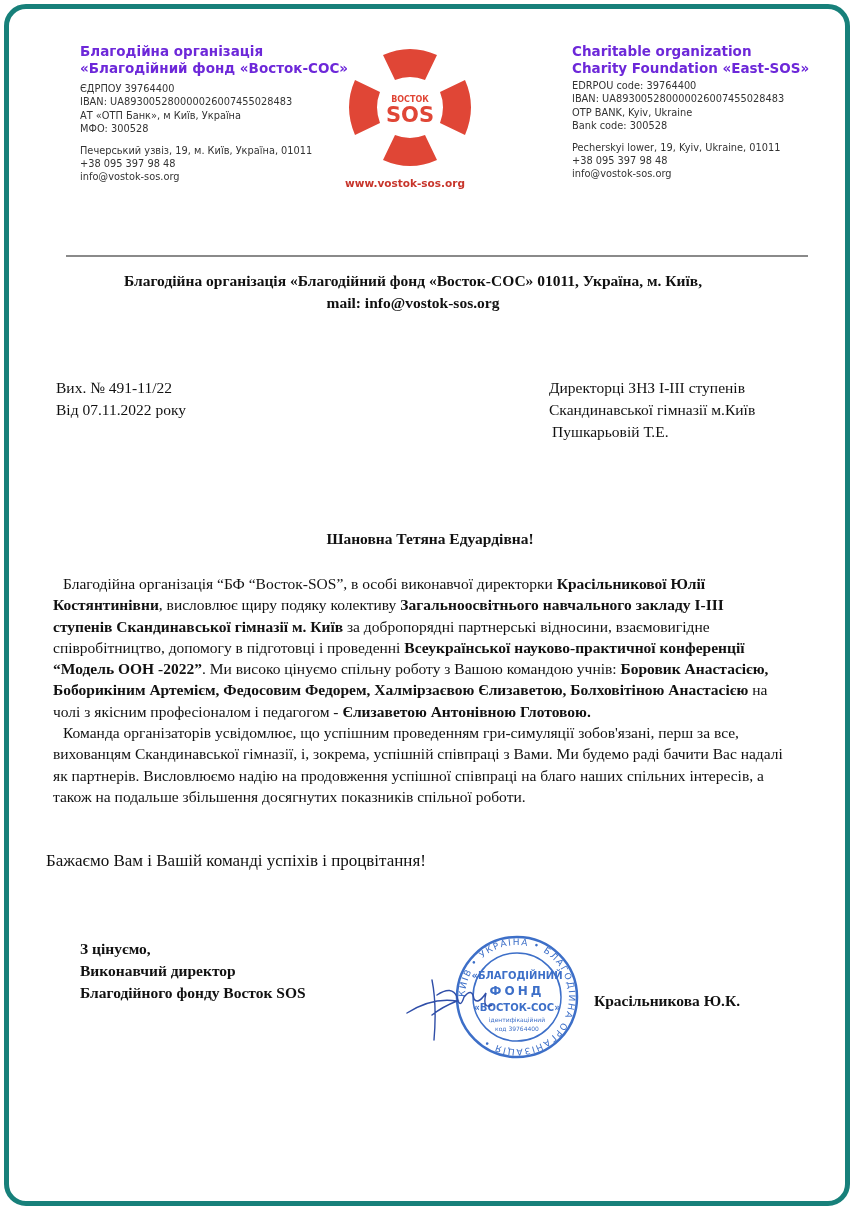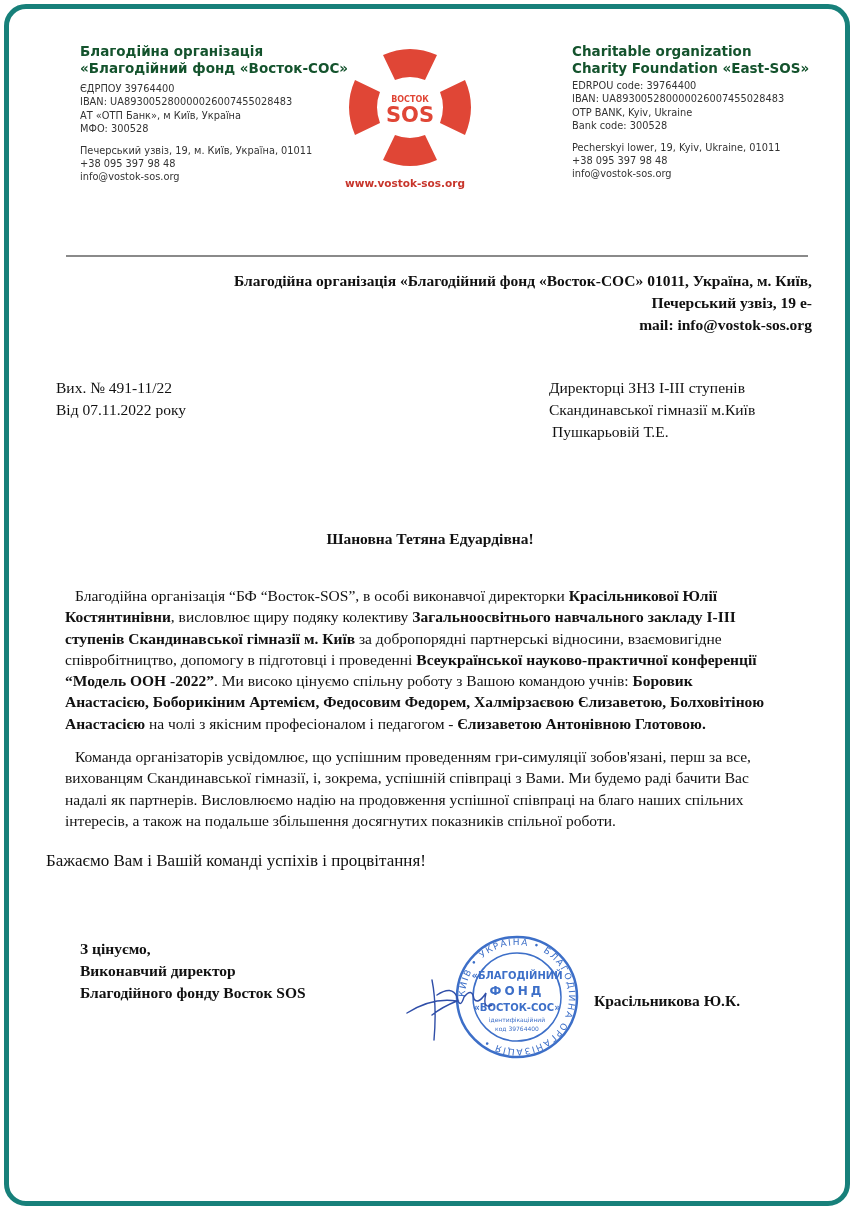--- a/index.html
+++ b/index.html
@@ -1,33 +1,33 @@
 <!DOCTYPE html>
 <html><head>
 <meta charset="utf-8">
 <style>
   html, body { margin:0; padding:0; background:#ffffff; }
   body { width:860px; height:1216px; position:relative; overflow:hidden; font-family:"Liberation Serif", serif; color:#111; }
   .frame { position:absolute; left:4px; top:4px; width:846px; height:1202px; border:5px solid #17807a; border-radius:22px; box-sizing:border-box; }
   .hdr-block { position:absolute; font-family:"DejaVu Sans", sans-serif; color:#333; }
-  .hdr-block .org { font-weight:bold; font-size:13.5px; line-height:17px; color:#14532d; }
+  .hdr-block .org { font-weight:bold; font-size:13.5px; line-height:17px; color:#6d28d9; }
   .hdr-block .det { font-size:9.8px; line-height:13.4px; margin-top:5px; }
   .hdr-block .addr { font-size:9.8px; line-height:13.4px; margin-top:8px; }
   #hdr-left { left:80px; top:43px; }
   #hdr-right { left:528px; top:43px;margin-left:44px; }
   .logo { position:absolute; left:345px; top:45px; width:130px; height:150px; }
   .logo-url { position:absolute; left:0; top:132px; width:130px; font-family:"DejaVu Sans", sans-serif; font-weight:bold; font-size:10.5px; color:#c8352b; }
   .divider { position:absolute; left:66px; top:255px; width:742px; height:2px; background:#8a8a8a; }
-  .letterhead { position:absolute; left:72px; top:270px; width:740px; text-align:right; font-weight:bold; font-size:15.5px; line-height:22px; }
+  .letterhead { position:absolute; left:43px; top:270px; width:740px; text-align:center; font-weight:bold; font-size:15.5px; line-height:22px; }
   .ref { position:absolute; left:56px; top:377px; font-size:15.5px; line-height:22px; }
   .addressee { position:absolute; left:549px; top:377px; font-size:15.5px; line-height:22px; }
   .addressee .l3 { padding-left:3px; }
   .salutation { position:absolute; left:0; top:530px; width:860px; text-align:center; font-weight:bold; font-size:15.5px; }
   .body { position:absolute; left:53px; top:573px; width:730px; font-size:15.5px; line-height:21.3px; }
-  .body p { margin:12px; }
+  .body p { margin:0; }
   .body .indent { text-indent:10px; }
   .wish { position:absolute; left:46px; top:851px; font-size:17px; }
   .sign { position:absolute; left:80px; top:938px; font-weight:bold; font-size:15.5px; line-height:22px; }
   .stamp { position:absolute; left:402px; top:935px; width:190px; height:125px; }
   .signer { position:absolute; left:594px; top:992px; font-weight:bold; font-size:15.5px; }
 </style>
 </head>
 <body>
 
 <div class="frame"></div>
@@ -76,21 +76,20 @@
     <div>Pecherskyi lower, 19, Kyiv, Ukraine, 01011</div>
     <div>+38 095 397 98 48</div>
     <div>info@vostok-sos.org</div>
   </div>
 </div>
 
 <div class="divider"></div>
 
 <div class="letterhead">
   <div>Благодійна організація «Благодійний фонд «Восток-СОС» 01011, Україна, м. Київ,</div>
-  <div>Печерський узвіз, 19 е-</div>
   <div>mail: info@vostok-sos.org</div>
 </div>
 
 <div class="ref">
   <div>Вих. № 491-11/22</div>
   <div>Від  07.11.2022 року</div>
 </div>
 
 <div class="addressee">
   <div>Директорці  ЗНЗ І-ІІІ ступенів</div>

